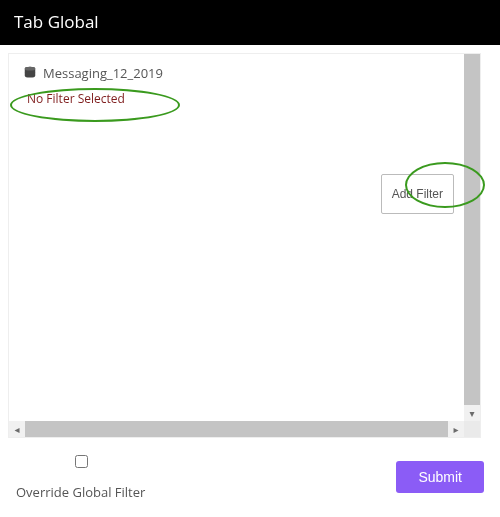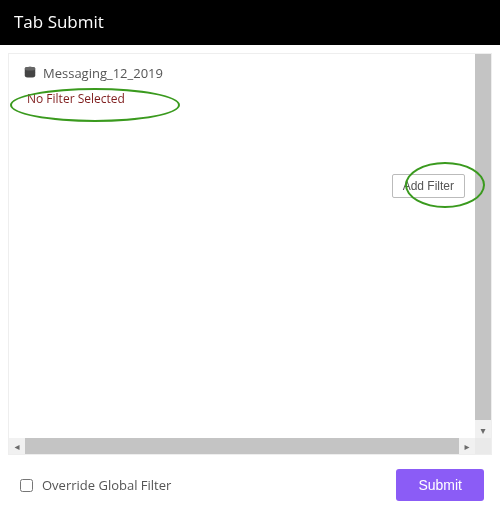--- a/index.html
+++ b/index.html
@@ -1,43 +1,43 @@
 <!DOCTYPE html>
 <html><head>
 <meta charset="utf-8">
 <style>
   * { box-sizing: border-box; }
   html, body { margin:0; padding:0; width:500px; height:517px; font-family: "Segoe UI", "Open Sans", Arial, sans-serif; font-size:13px; color:#333; }
   .window { width:500px; height:517px; display:flex; flex-direction:column; background:#fff; }
   .titlebar { background:#000; color:#fff; padding:10px 14px 12px 14px; font-size:17px; }
   .body { flex:1; display:flex; flex-direction:column; position:relative; }
   .scrollarea {
-    position:relative; margin:8px 8px 0 8px; flex:1;
+    position:relative; margin:8px 19px 0 8px; flex:1;
     border:1px solid #eee; overflow:hidden;
   }
   
   .vtrack { position:absolute; right:0; top:0; bottom:16px; width:16px; background:#f1f1f1; }
   .vthumb { position:absolute; left:0; top:0; width:100%; height:366px; background:#c4c4c4; }
   .varrow-dn { position:absolute; left:0; bottom:0; width:16px; height:16px; background:#f1f1f1; color:#6b6b6b; font-size:10px; text-align:center; line-height:16px; }
   .htrack { position:absolute; left:0; right:16px; bottom:0; height:16px; background:#f1f1f1; }
   .hthumb { position:absolute; top:0; left:16px; right:16px; height:100%; background:#c4c4c4; }
   .harr { position:absolute; top:0; width:16px; height:16px; background:#f1f1f1; color:#6b6b6b; font-size:10px; text-align:center; line-height:16px; }
   .harr.left { left:0; }
   .harr.right { right:0; }
   .corner { position:absolute; right:0; bottom:0; width:16px; height:16px; background:#eaeaea; }
   .content { position:absolute; left:0; top:0; right:16px; bottom:16px; padding:4px 10px; }
   .db-label { display:flex; align-items:center; gap:6px; padding:6px 4px 4px 4px; color:#555; font-size:13px; }
   .empty-msg { color:#7f1d1d; font-size:12px; padding:4px 8px 0 8px; }
   .add-filter-btn {
     position:absolute; right:26px; top:120px;
     background:#fff; border:1px solid #bbb; color:#555;
-    font-size:12px; padding:4px 10px; border-radius:2px; cursor:pointer;
+    font-size:12px; padding:12px 10px; border-radius:2px; cursor:pointer;
   }
   .footer { display:flex; align-items:center; padding:14px 16px 16px 16px; }
-  .chk-row { display:flex; align-items:center; gap:6px; color:#555; font-size:13px; }
+  .chk-row { display:flex; align-items:center; gap:12px; color:#555; font-size:13px;flex-direction:column; }
   .chkbox { width:13px; height:13px; }
   .spacer { flex:1; }
   .submit-btn {
     background:#8b5cf6; color:#fff; border:none; border-radius:3px;
     padding:8px 22px; font-size:14px; cursor:pointer;
   }
   
   .ring {
     position:absolute; border:2px solid #3a9a1e; border-radius:50%;
     pointer-events:none;
@@ -46,21 +46,21 @@
   .ring2 { left:405px; top:117px; width:80px; height:46px; }
   
   .db-icon { width:14px; height:14px; }
 </style>
 </head>
 <body>
 
 <div class="window">
 
   <div class="titlebar">
-    <span>Tab Submit</span>
+    <span>Tab Global</span>
   </div>
 
   <div class="body">
 
     <div class="scrollarea">
 
       <div class="content">
         <div class="db-label">
           <svg class="db-icon" viewBox="0 0 16 16">
             <ellipse cx="8" cy="3" rx="6" ry="2.2" fill="#444"></ellipse>

